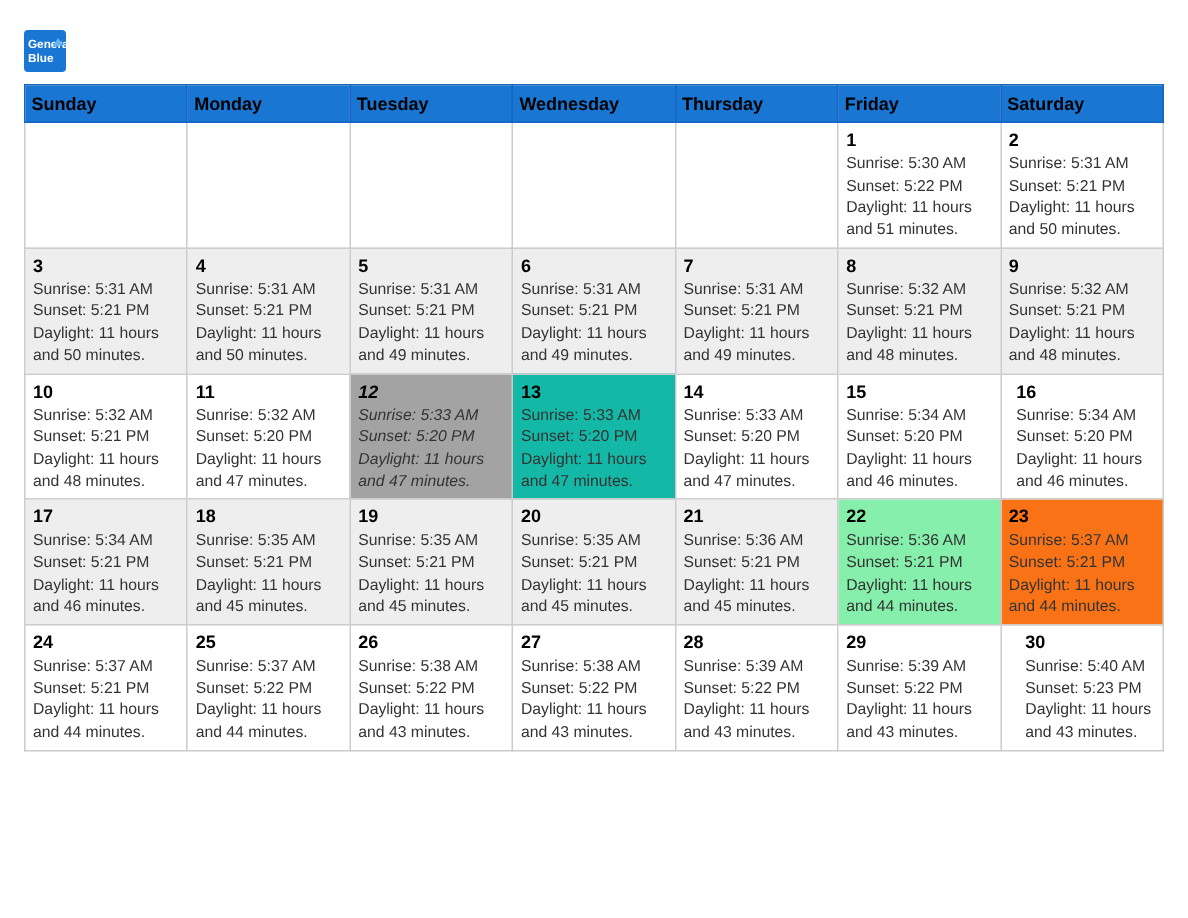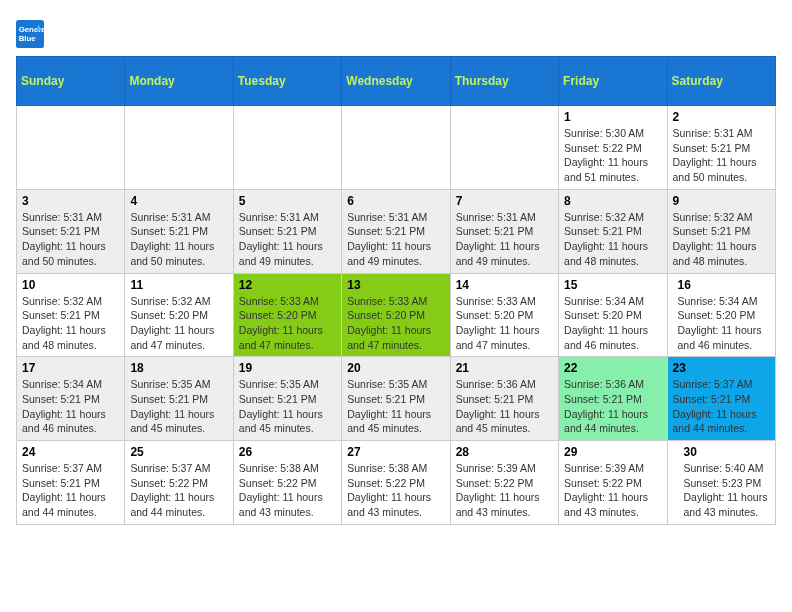--- a/index.html
+++ b/index.html
@@ -49,22 +49,22 @@
       margin-bottom: 8px;
       font-weight: normal;
     }
     .calendar {
       width: 100%;
       border-collapse: collapse;
       font-size: 11px;
     }
     .calendar th {
       background: #1976d2;
-      color: #bef264;
-      padding: 17px 4px;
+      color: #000000;
+      padding: 5px 4px;
       text-align: left;
       font-size: 12px;
       font-weight: bold;
       border: 1px solid #1565c0;
     }
     .calendar td {
       border: 1px solid #ccc;
       vertical-align: top;
       padding: 4px 5px;
       width: 108px;
@@ -201,27 +201,27 @@
           <div class="day-info" style="white-space: pre-line;">Sunrise: 5:32 AM
 Sunset: 5:21 PM
 Daylight: 11 hours and 48 minutes.</div>
         </td>
         <td style="background: rgb(255, 255, 255);">
           <span class="day-number">11</span>
           <div class="day-info" style="white-space: pre-line;">Sunrise: 5:32 AM
 Sunset: 5:20 PM
 Daylight: 11 hours and 47 minutes.</div>
         </td>
-        <td style="background: #84cc16;">
+        <td style="background: #a3a3a3; font-style: italic;">
           <span class="day-number">12</span>
           <div class="day-info" style="white-space: pre-line;">Sunrise: 5:33 AM
 Sunset: 5:20 PM
 Daylight: 11 hours and 47 minutes.</div>
         </td>
-        <td style="background: #84cc16;">
+        <td style="background: #14b8a6;">
           <span class="day-number">13</span>
           <div class="day-info" style="white-space: pre-line;">Sunrise: 5:33 AM
 Sunset: 5:20 PM
 Daylight: 11 hours and 47 minutes.</div>
         </td>
         <td style="background: rgb(255, 255, 255);">
           <span class="day-number">14</span>
           <div class="day-info" style="white-space: pre-line;">Sunrise: 5:33 AM
 Sunset: 5:20 PM
 Daylight: 11 hours and 47 minutes.</div>
@@ -269,21 +269,21 @@
           <div class="day-info" style="white-space: pre-line;">Sunrise: 5:36 AM
 Sunset: 5:21 PM
 Daylight: 11 hours and 45 minutes.</div>
         </td>
         <td style="background: #86efac;">
           <span class="day-number">22</span>
           <div class="day-info" style="white-space: pre-line;">Sunrise: 5:36 AM
 Sunset: 5:21 PM
 Daylight: 11 hours and 44 minutes.</div>
         </td>
-        <td style="background: #0ea5e9;">
+        <td style="background: #f97316;">
           <span class="day-number">23</span>
           <div class="day-info" style="white-space: pre-line;">Sunrise: 5:37 AM
 Sunset: 5:21 PM
 Daylight: 11 hours and 44 minutes.</div>
         </td>
       </tr>
       <tr>
         <td style="background: rgb(255, 255, 255);">
           <span class="day-number">24</span>
           <div class="day-info" style="white-space: pre-line;">Sunrise: 5:37 AM

